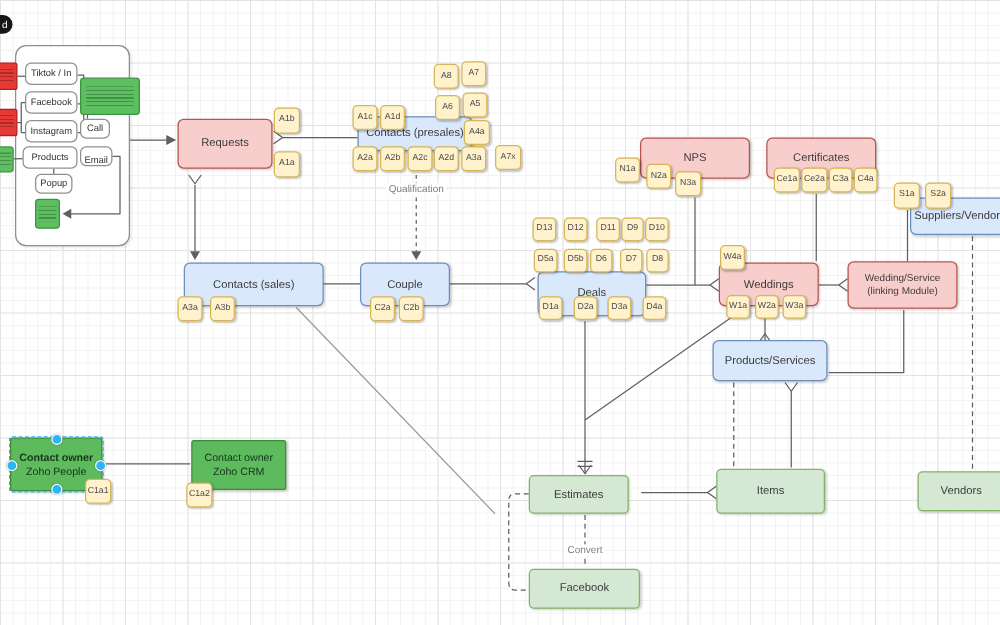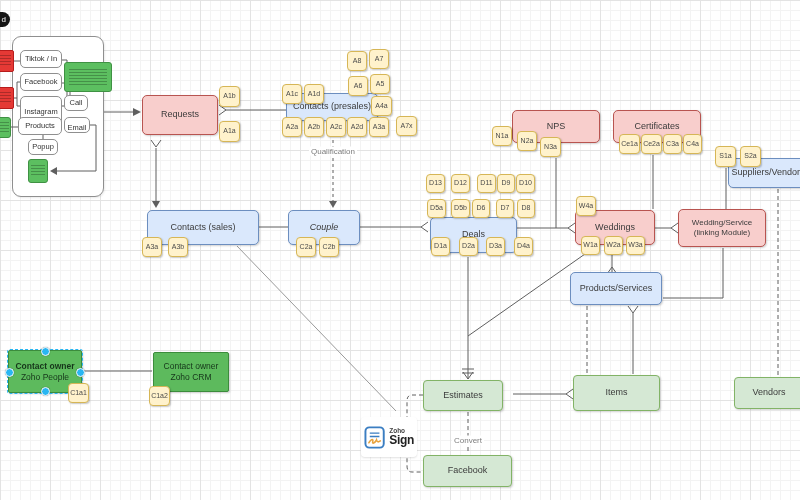--- a/index.html
+++ b/index.html
@@ -132,21 +132,21 @@
       </div>
       <div class="node small-green" style="left: -5px; top: 117px; width: 16px; height: 21px;">
         <div class="scribble"></div>
       </div>
       <div class="node small-white" style="left: 20px; top: 50px; width: 42px; height: 18px;">
         <span class="lbl">Tiktok / In</span>
       </div>
       <div class="node small-white" style="left: 20px; top: 73px; width: 42px; height: 18px;">
         <span class="lbl">Facebook</span>
       </div>
-      <div class="node small-white" style="left: 20px; top: 96px; width: 42px; height: 32px;">
+      <div class="node small-white" style="left: 20px; top: 96px; width: 42px; height: 18px;">
         <span class="lbl">Instagram</span>
       </div>
       <div class="node small-white" style="left: 18px; top: 117px; width: 44px; height: 18px;">
         <span class="lbl">Products</span>
       </div>
       <div class="node small-white" style="left: 28px; top: 139px; width: 30px; height: 16px;">
         <span class="lbl">Popup</span>
       </div>
       <div class="node small-white" style="left: 64px; top: 95px; width: 24px; height: 16px;">
         <span class="lbl">Call</span>
@@ -171,21 +171,21 @@
       </div>
       <div class="node process-pink" style="left: 613px; top: 110px; width: 88px; height: 33px;">
         <span class="lbl">Certificates</span>
       </div>
       <div class="node process-blue" style="left: 728px; top: 158px; width: 80px; height: 30px;">
         <span class="lbl">Suppliers/Vendors</span>
       </div>
       <div class="node process-blue" style="left: 147px; top: 210px; width: 112px; height: 35px;">
         <span class="lbl">Contacts (sales)</span>
       </div>
-      <div class="node process-blue" style="left: 288px; top: 210px; width: 72px; height: 35px; font-style: italic;">
+      <div class="node process-blue" style="left: 288px; top: 210px; width: 72px; height: 35px;">
         <span class="lbl">Couple</span>
       </div>
       <div class="node process-blue" style="left: 430px; top: 217px; width: 87px; height: 36px;">
         <span class="lbl">Deals</span>
       </div>
       <div class="node process-pink" style="left: 575px; top: 210px; width: 80px; height: 35px;">
         <span class="lbl">Weddings</span>
       </div>
       <div class="node process-pink" style="left: 678px; top: 209px; width: 88px; height: 38px; font-size: 8px;">
         <span class="lbl">Wedding/Service (linking Module)</span>
@@ -358,25 +358,14 @@
       <div class="node tag" style="left: 68px; top: 383px; width: 21px; height: 20px;">
         <span class="lbl">C1a1</span>
       </div>
       <div class="node tag" style="left: 149px; top: 386px; width: 21px; height: 20px;">
         <span class="lbl">C1a2</span>
       </div>
       <div class="edge-label" style="left: 333px; top: 151px;">Qualification</div>
       <div class="edge-label" style="left: 468px; top: 440px;">Convert</div>
     </div>
 
-  <div class="zoho-sign">
-    <svg width="22" height="25" viewBox="0 0 22 25">
-      <rect x="1.5" y="2" width="19" height="21" rx="4" fill="#fff" stroke="#3b7ec2" stroke-width="2"></rect>
-      <path d="M6,8 H16 M6,11.5 H16" stroke="#3b7ec2" stroke-width="1.4" fill="none"></path>
-      <path d="M5,18 C8,13 10,14 9,17 C8.4,19 11,19 13,15 C13.5,17.5 15,17.5 17,16" stroke="#e8a33d" stroke-width="1.6" fill="none" stroke-linecap="round"></path>
-    </svg>
-    <div class="zs-text">
-      <span class="zs-zoho">Zoho</span>
-      <span class="zs-sign">Sign</span>
-    </div>
-  </div>
 
 </div>
 
 </body></html>

